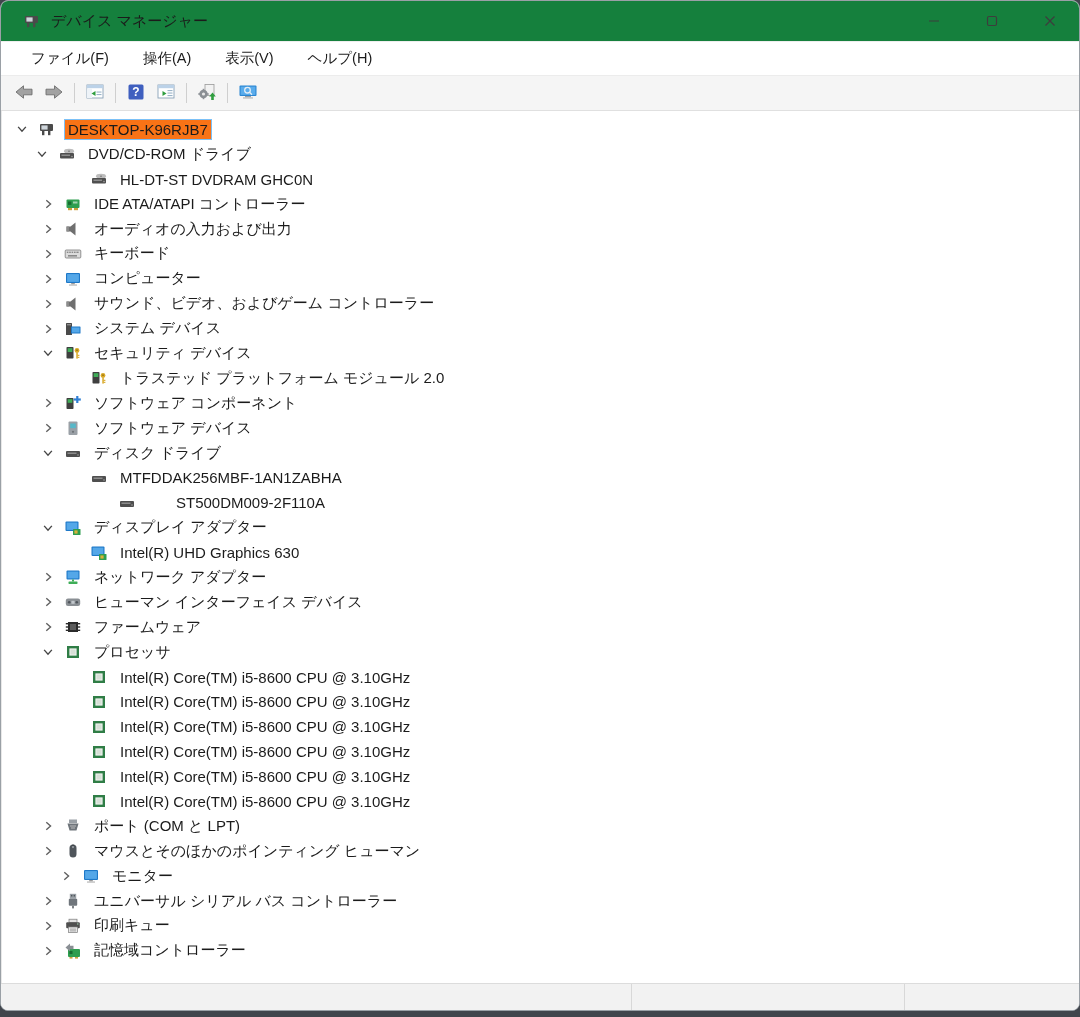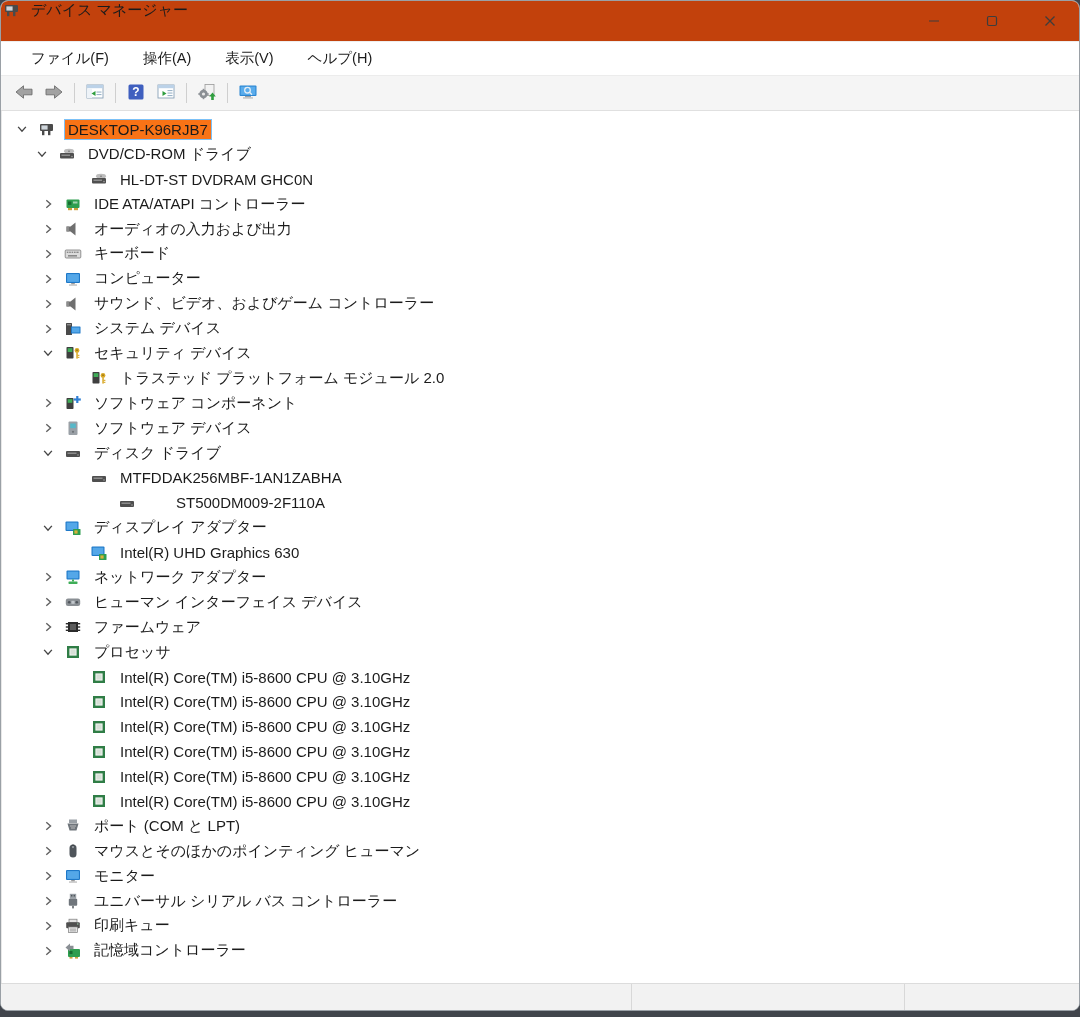--- a/index.html
+++ b/index.html
@@ -14,23 +14,23 @@
     width: 1080px; height: 1011px;
     background: #ffffff;
     border-radius: 8px;
     border: 1px solid #9aa0a6;
     overflow: hidden;
     display: flex; flex-direction: column;
   }
   
   .titlebar {
     height: 40px; flex: 0 0 40px;
-    background: #c2410c;
-    display: flex; align-items: flex-start;
-    padding-left: 2px;
+    background: #15803d;
+    display: flex; align-items: center;
+    padding-left: 22px;
     position: relative;
   }
   .titlebar .app-icon { width: 18px; height: 18px; margin-right: 10px; }
   .titlebar .title-text { font-size: 15px; color: #1b1b1b; }
   .win-controls { position: absolute; right: 0; top: 0; height: 40px; display: flex; }
   .win-btn {
     width: 58px; height: 40px;
     display: flex; align-items: center; justify-content: center;
     background: transparent; border: none; cursor: default;
   }
@@ -578,21 +578,21 @@
             <polyline points="5,2.5 10,7 5,11.5" fill="none" stroke="#5f5f5f" stroke-width="1.6"></polyline>
           </svg>
         </span>
         <span class="tree-icon"><svg width="18" height="18" viewBox="0 0 18 18">
             <rect x="5.5" y="2.5" width="7" height="13" rx="3.5" fill="#4f555b"></rect>
             <line x1="9" y1="2.5" x2="9" y2="7" stroke="#2b2f33" stroke-width="0.9"></line>
             <rect x="8.4" y="4" width="1.2" height="2.4" rx="0.6" fill="#c2c7cc"></rect>
           </svg></span>
         <span class="tree-label">マウスとそのほかのポインティング ヒューマン</span>
       </div>
-      <div class="tree-row" style="padding-left: 38px;">
+      <div class="tree-row" style="padding-left: 56px;">
         <span class="chevron">
           <svg width="12" height="12" viewBox="0 0 14 14">
             <polyline points="5,2.5 10,7 5,11.5" fill="none" stroke="#5f5f5f" stroke-width="1.6"></polyline>
           </svg>
         </span>
         <span class="tree-icon"><svg width="18" height="18" viewBox="0 0 18 18">
             <rect x="2" y="3" width="14" height="10" rx="1" fill="#1e78c8"></rect>
             <rect x="3.1" y="4.1" width="11.8" height="7.8" fill="#54a7e8"></rect>
             <rect x="7.2" y="13" width="3.6" height="1.4" fill="#9a9a9a"></rect>
             <rect x="5" y="14.4" width="8" height="1.3" fill="#bdbdbd"></rect>

